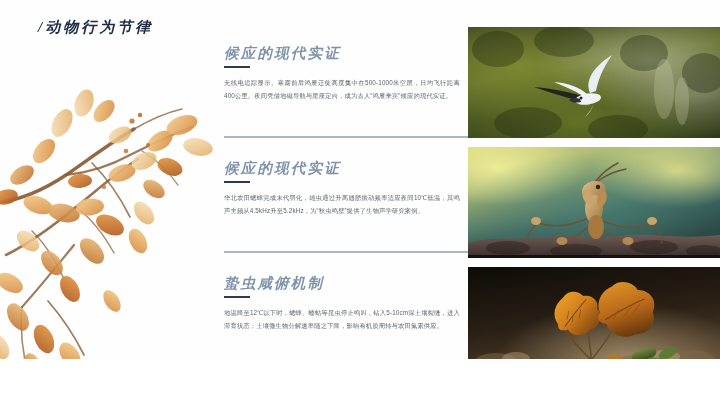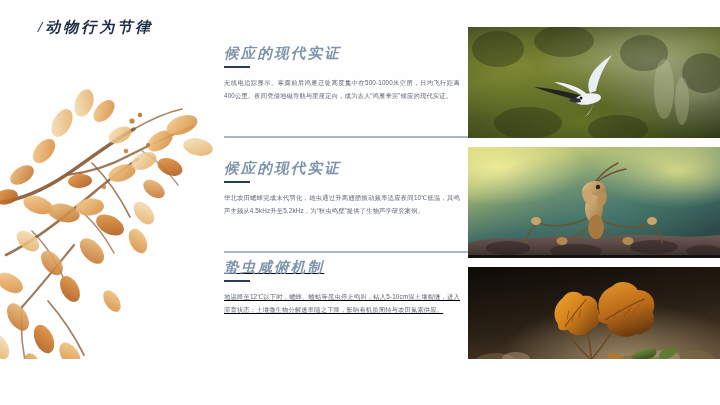--- a/index.html
+++ b/index.html
@@ -57,21 +57,21 @@
     height: 360px;
   }
 
   .content-section {
     position: absolute;
     left: 0;
     width: 238px;
   }
   .sec-0 { top: 16px; }
   .sec-1 { top: 131px; }
-  .sec-2 { top: 230px; text-decoration: underline; }
+  .sec-2 { top: 246px; }
 
   .section-heading {
     font-size: 14.5px;
     letter-spacing: 2.2px;
     color: #7f93ab;
     font-family: "Liberation Serif", serif;
     font-weight: bold;
     font-style: italic;
     white-space: nowrap;
     line-height: 1.25;

